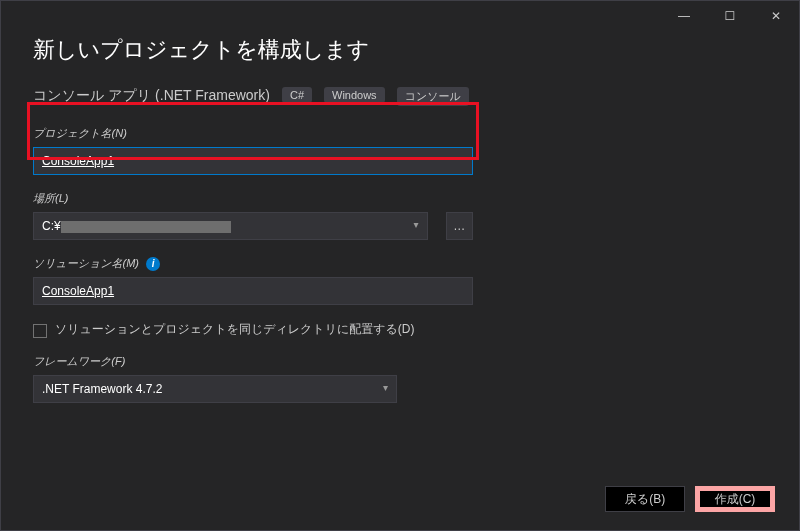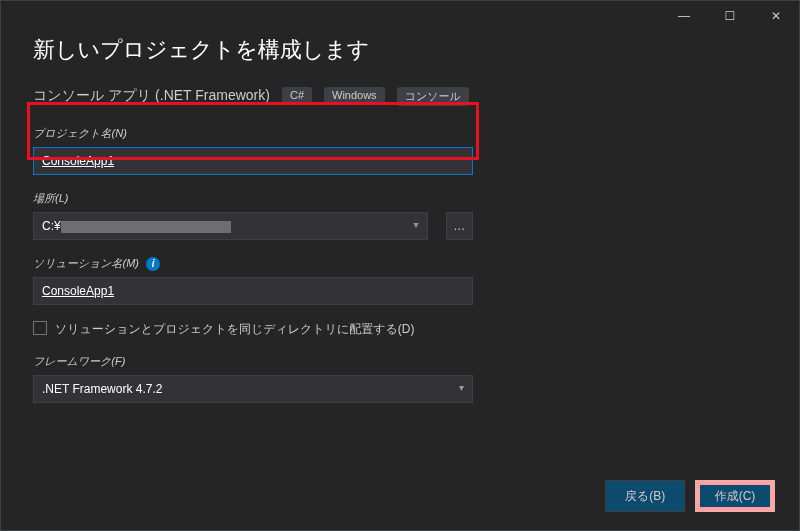--- a/index.html
+++ b/index.html
@@ -69,21 +69,21 @@
       height: 28px;
       background: #333337;
       border: 1px solid #3f3f46;
       color: #ffffff;
       padding: 0 24px 0 8px;
       font-size: 12px;
       outline: none;
       position: relative;
       display: flex; align-items: center;
     }
-    .select-wide { width: 440px; }
+    .select-wide { width: 364px; }
     .select::after {
       content: "▾";
       position: absolute; right: 8px; top: 6px;
       color: #999999; font-size: 10px;
     }
     .browse-btn {
       width: 30px; height: 28px;
       background: #333337;
       border: 1px solid #3f3f46;
       color: #cccccc;
@@ -92,40 +92,40 @@
       margin-left: 8px;
     }
     .info-icon {
       display: inline-flex; align-items: center; justify-content: center;
       width: 14px; height: 14px;
       border-radius: 50%;
       background: #007acc; color: #ffffff;
       font-size: 10px; font-weight: bold;
       margin-left: 4px;
     }
-    .checkbox-row { display: flex; align-items: flex-start; gap: 8px; }
+    .checkbox-row { display: flex; align-items: flex-end; gap: 8px; }
     .checkbox {
       width: 14px; height: 14px;
       border: 1px solid #727272;
       background: transparent;
       cursor: pointer;
     }
     .sel-value .redacted {
       display: inline-block; width: 170px; height: 12px;
       background: #6e6e6e; vertical-align: middle;
     }
     .footer {
       position: absolute;
       bottom: 18px; right: 24px;
       display: flex; gap: 10px;
     }
     .btn {
-      min-width: 80px; height: 32px;
+      min-width: 80px; height: 26px;
       padding: 0 14px;
-      background: #0c4a6e;
+      background: #000000;
       border: 1px solid #3f3f46;
       color: #cccccc;
       font-size: 12px;
       display: flex; align-items: center; justify-content: center;
       cursor: pointer;
     }
     .btn.primary { border: 5px solid #fca5a5; }
   </style>
 </head>
 <body>

